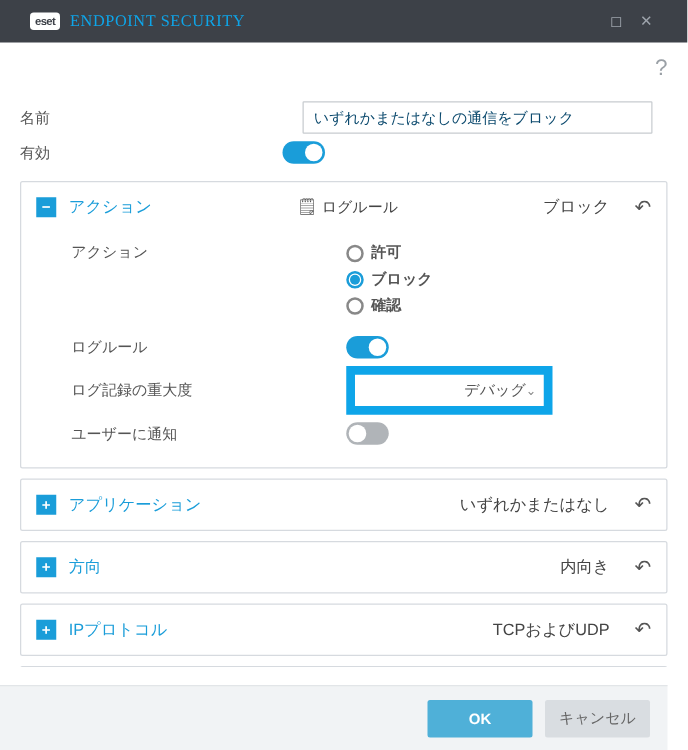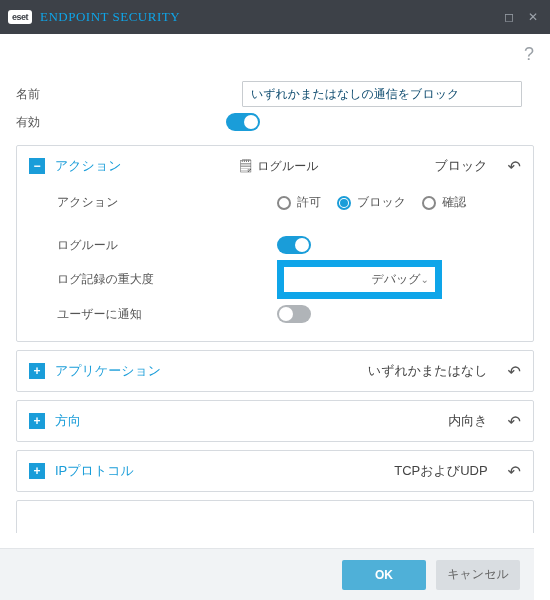--- a/index.html
+++ b/index.html
@@ -1,17 +1,17 @@
 <!DOCTYPE html>
 <html><head>
 <meta charset="utf-8">
 <style>
   * { box-sizing: border-box; margin: 0; padding: 0; font-family: "Meiryo", "Yu Gothic", sans-serif; }
   body { width: 550px; height: 600px; background: #fff; overflow: hidden; font-size: 12px; color: #444; }
-  .titlebar { height: 34px; background: #3d4148; display: flex; align-items: center; padding: 0 8px; color: #c0c4cc; }
+  .titlebar { height: 34px; background: #3d4148; display: flex; align-items: center; padding: 0 24px; color: #c0c4cc; }
   .logo { background: #fff; color: #3d4148; font-weight: bold; font-size: 9px; padding: 2px 4px; border-radius: 3px; letter-spacing: -0.5px; }
   .title { margin-left: 8px; font-size: 13px; letter-spacing: 0.5px; color: #0ea5e9; font-family: Liberation Serif, serif; }
   .win-btns { margin-left: auto; display: flex; gap: 14px; padding-right: 4px;}
   .win-btns span { color: #9ea4ac; cursor: pointer; }
   .header { padding: 10px 16px 6px 16px; display: flex; align-items: center; }
   .header h1 { font-size: 20px; font-weight: normal; color: #4aa4c3; }
   .help-icon { margin-left: auto; font-size: 18px; color: #9aa0a6; cursor: pointer; }
   .form-area { padding: 4px 16px 8px 16px; }
   .row { display: flex; align-items: center; margin: 6px 0; }
   .row label.lbl { width: 110px; color: #555; }
@@ -26,21 +26,21 @@
   .panel { border: 1px solid #d6dadf; border-radius: 2px; margin-bottom: 8px; background: #fff; }
   .panel-head { height: 40px; display: flex; align-items: center; padding: 0 12px; gap: 10px; cursor: pointer; }
   .sq-btn { width: 16px; height: 16px; background: #1a9dd9; color: #fff; font-weight: bold; display: inline-flex; align-items: center; justify-content: center; font-size: 12px; line-height: 1; }
   .panel-title { font-size: 13px; color: #1a9dd9; flex: 0 0 auto;}
   .panel-mid { flex: 1; text-align: center; color: #444; font-size: 12px;}
   .panel-right { color: #444; font-size: 13px; margin-right: 10px;}
   .reset-icon { color: #555; font-size: 16px; cursor: pointer;}
   .panel-body { padding: 4px 12px 12px 40px; }
   .body-row { display: flex; align-items: center; min-height: 30px; }
   .body-row .blbl { width: 220px; color: #555; font-size: 12px;}
-  .radios { display: flex; flex-direction: row; gap: 16px; }
+  .radios { display: flex; flex-direction: column; gap: 4px; font-weight: bold; }
   .radio { display: flex; align-items: center; gap: 6px; color: #555; cursor: pointer;}
   .rdot { width: 14px; height: 14px; border: 2px solid #888; border-radius: 50%; display: inline-flex; align-items:center; justify-content:center;}
   .rdot.sel { border-color: #1a9dd9; }
   .rdot.sel::after { content:""; width:8px; height:8px; background:#1a9dd9; border-radius:50%; }
   .select { width: 165px; border: 7px solid #0ea5e9; padding: 4px 6px; display: flex; align-items:center; justify-content: flex-end; font-size:12px; color:#555; cursor:pointer;}
   .log-icon { font-size: 13px; color:#555;}
   .footer { position: absolute; bottom: 0; left:0; right:16px; height: 52px; background:#f1f3f5; display:flex; align-items:center; justify-content:flex-end; padding: 0 14px; gap:10px; border-top:1px solid #e2e5e8;}
   .btn { min-width: 84px; height: 30px; display:inline-flex; align-items:center; justify-content:center; font-size:12px; cursor:pointer; border-radius:2px;}
   .btn-primary { background:#4fb0d8; color:#fff; font-weight:bold;}
   .btn-secondary { background:#d9dde1; color:#666;}

